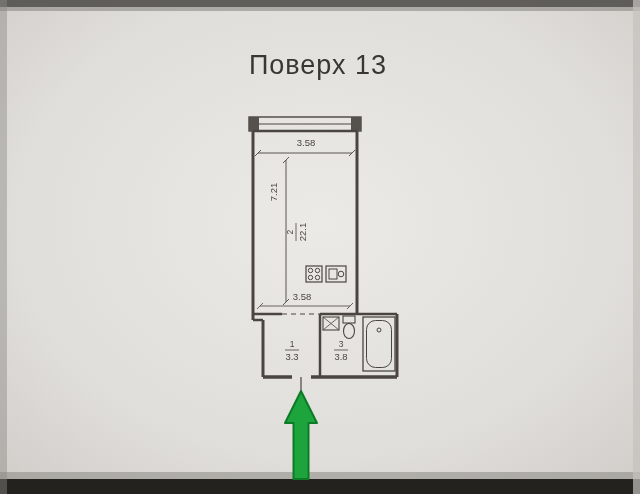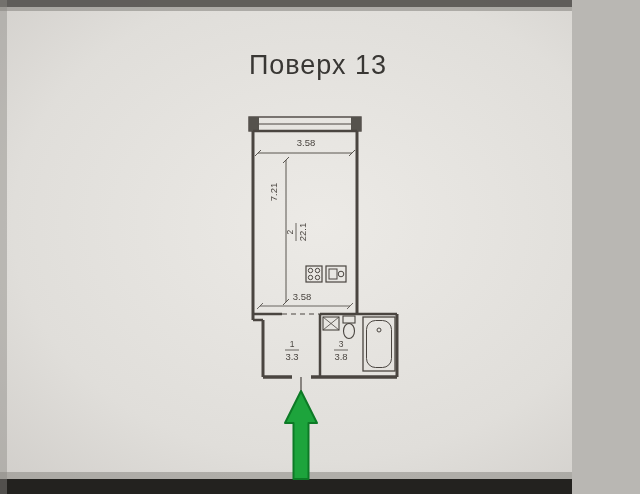--- a/index.html
+++ b/index.html
@@ -1,18 +1,18 @@
 <!DOCTYPE html>
 <html><head>
 <meta charset="utf-8">
 <style>
   html,body{margin:0;padding:0;background:#b9b7b3;}
   .page{
     position:relative;
-    width:572px;height:494px;
+    width:640px;height:494px;
     overflow:hidden;
     font-family:"Liberation Sans", sans-serif;
     background:#dedcd8;
   }
   svg{display:block;}
   svg text{
     font-family:"Liberation Sans", sans-serif;
     fill:#4a4540;
   }
   .title-text{

